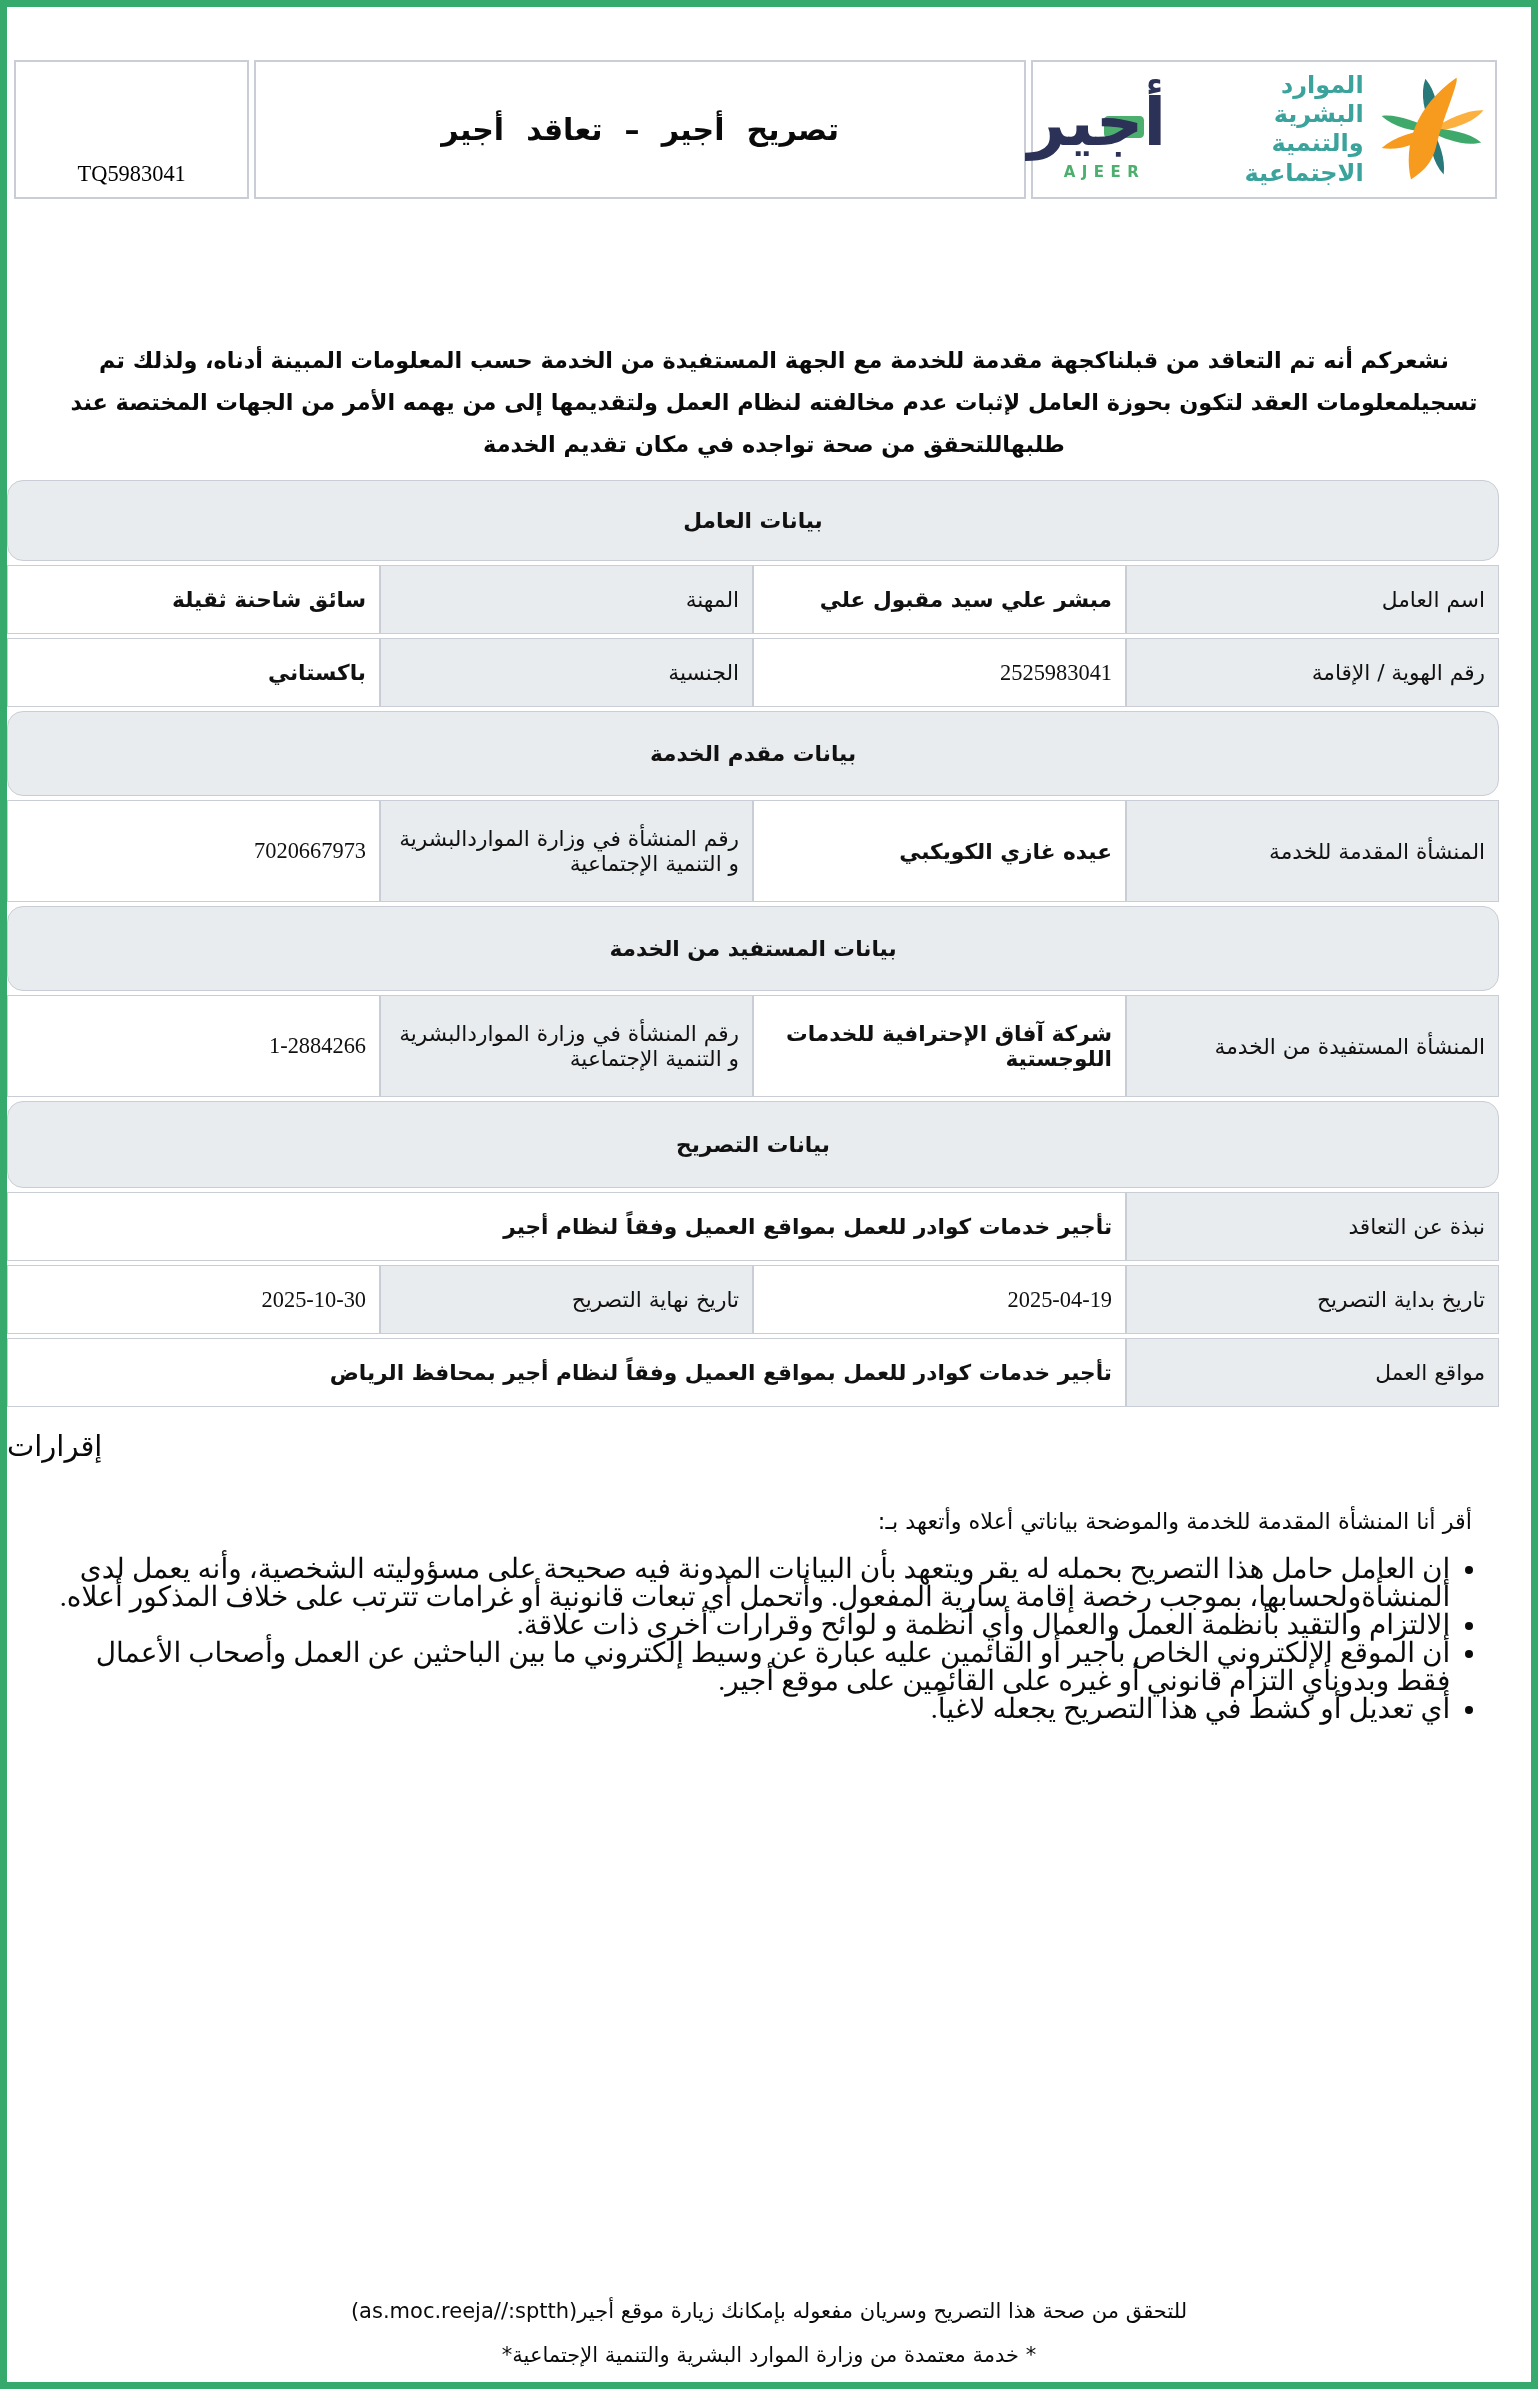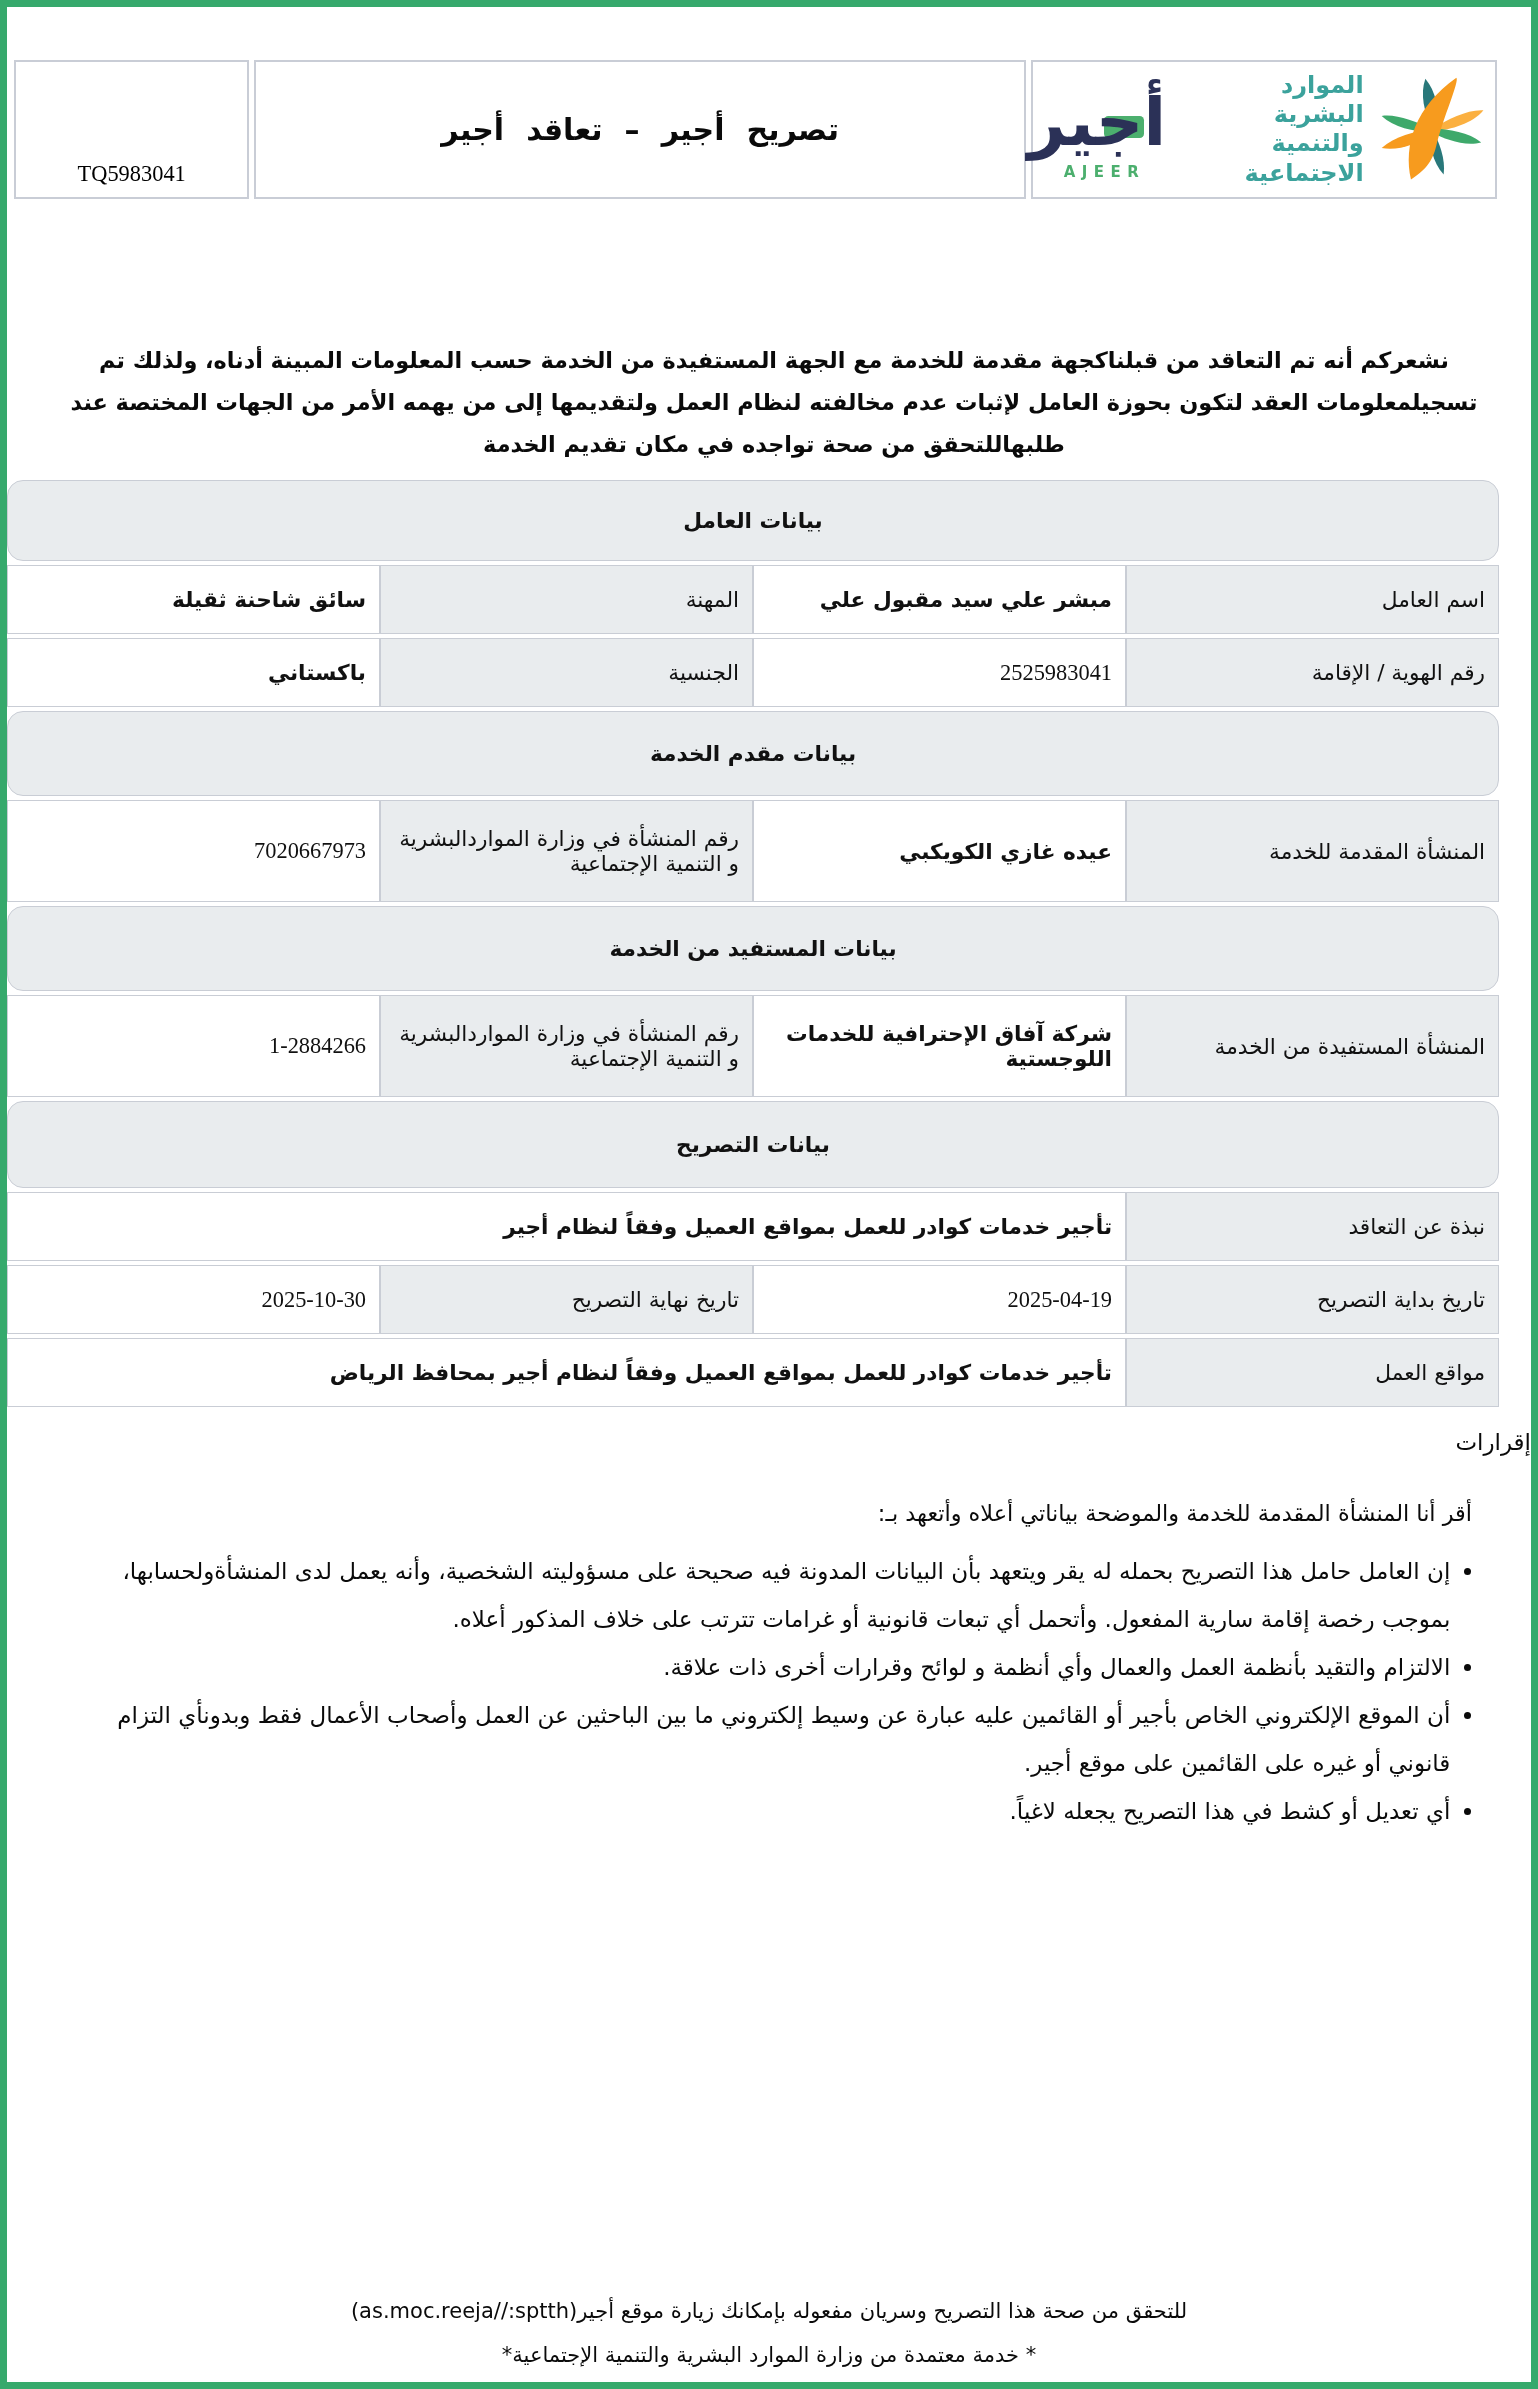--- a/index.html
+++ b/index.html
@@ -31,23 +31,23 @@
   table.main{direction:rtl;border-collapse:separate;border-spacing:0 4.3px;table-layout:fixed;width:1491px;margin:0 7.2px 0 0;}
   table.main td{border:0.7px solid #c9cdd5;font-size:21.7px;vertical-align:middle;padding:4.3px 13px;box-sizing:border-box;word-wrap:break-word;}
   td.sec{background:#e9ecee;text-align:center;font-weight:bold;font-size:22.4px;height:81px;border-radius:16px;}
   td.lbl{background:#e9ecee;font-weight:normal;}
   td.val{background:#fff;font-weight:bold;font-size:22.4px;}
   tr.r-std td{height:69px;}
   tr.r-tall td{height:102px;}
   .num{font-family:"Liberation Serif",serif;font-weight:normal;direction:ltr;unicode-bidi:embed;display:inline-block;font-size:22.4px;}
 
   
-  .decl-heading{text-align:right;font-size:23px;margin-top:17.3px;color:#0a0a0a;}
+  .decl-heading{text-align:left;font-size:29px;margin-top:17.3px;color:#0a0a0a;}
   .decl-intro{direction:rtl;text-align:right;font-size:22.4px;margin:45px 59px 0 43px;color:#0a0a0a;}
-  ul.decl-list{direction:rtl;margin:21.7px 59px 0 43px;padding:0 21.7px 0 0;font-size:23px;line-height:48px;color:#0a0a0a;}
+  ul.decl-list{direction:rtl;margin:21.7px 59px 0 43px;padding:0 21.7px 0 0;font-size:28px;line-height:28px;color:#0a0a0a;font-family:Liberation Serif, serif;}
   ul.decl-list li{text-align:right;margin:0;}
 
   
   .footer{position:absolute;left:0;right:0;bottom:5px;text-align:center;direction:rtl;font-size:21px;line-height:44px;color:#0a0a0a;}
 </style>
 </head>
 <body>
 
 <div class="page">
 

